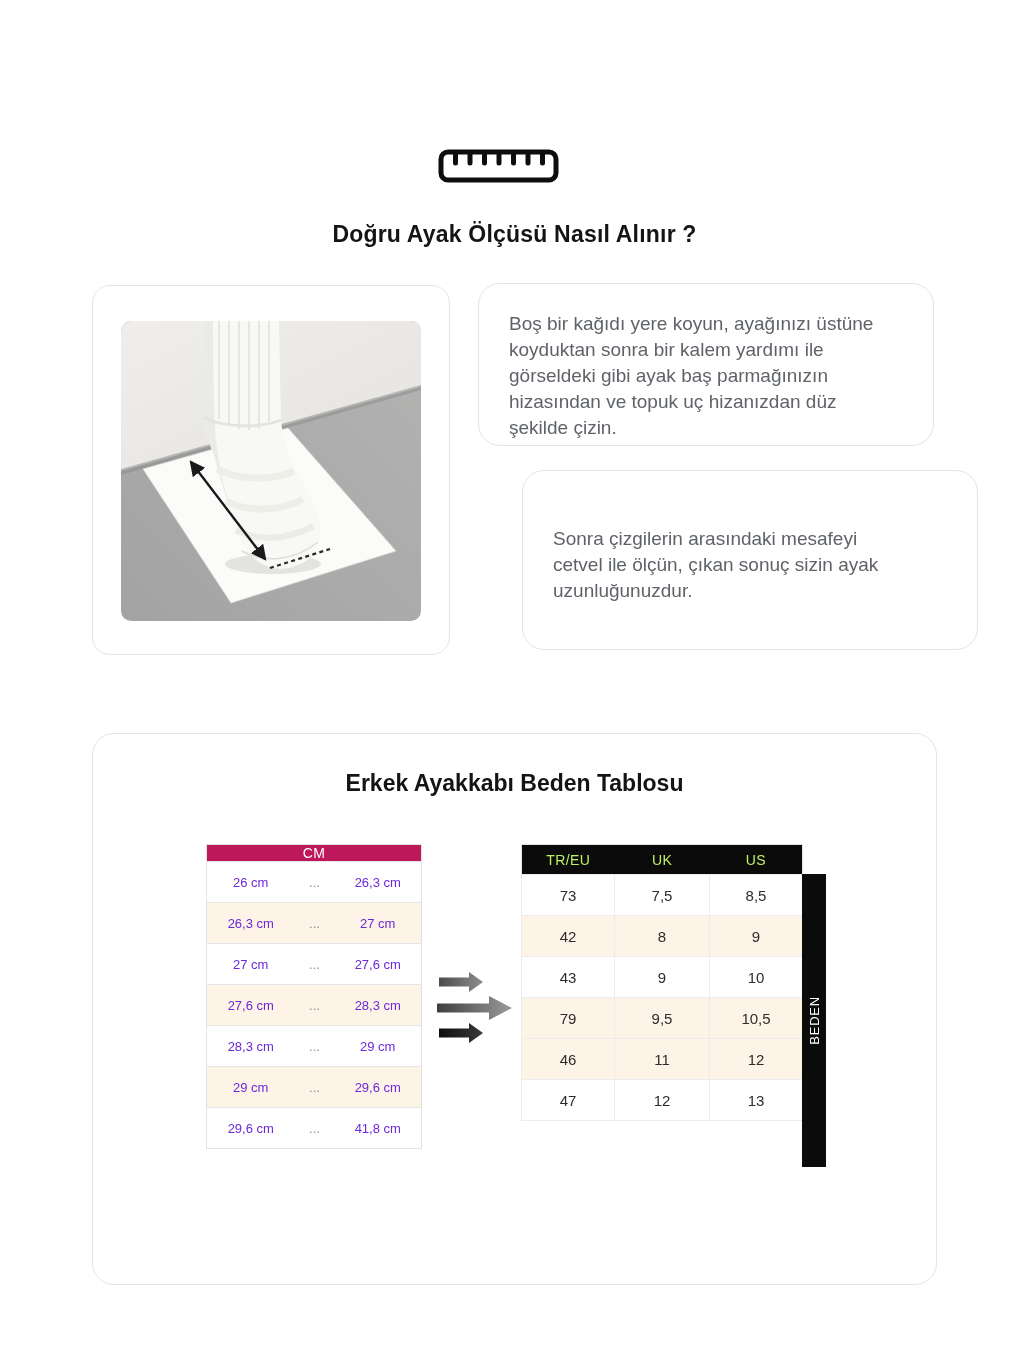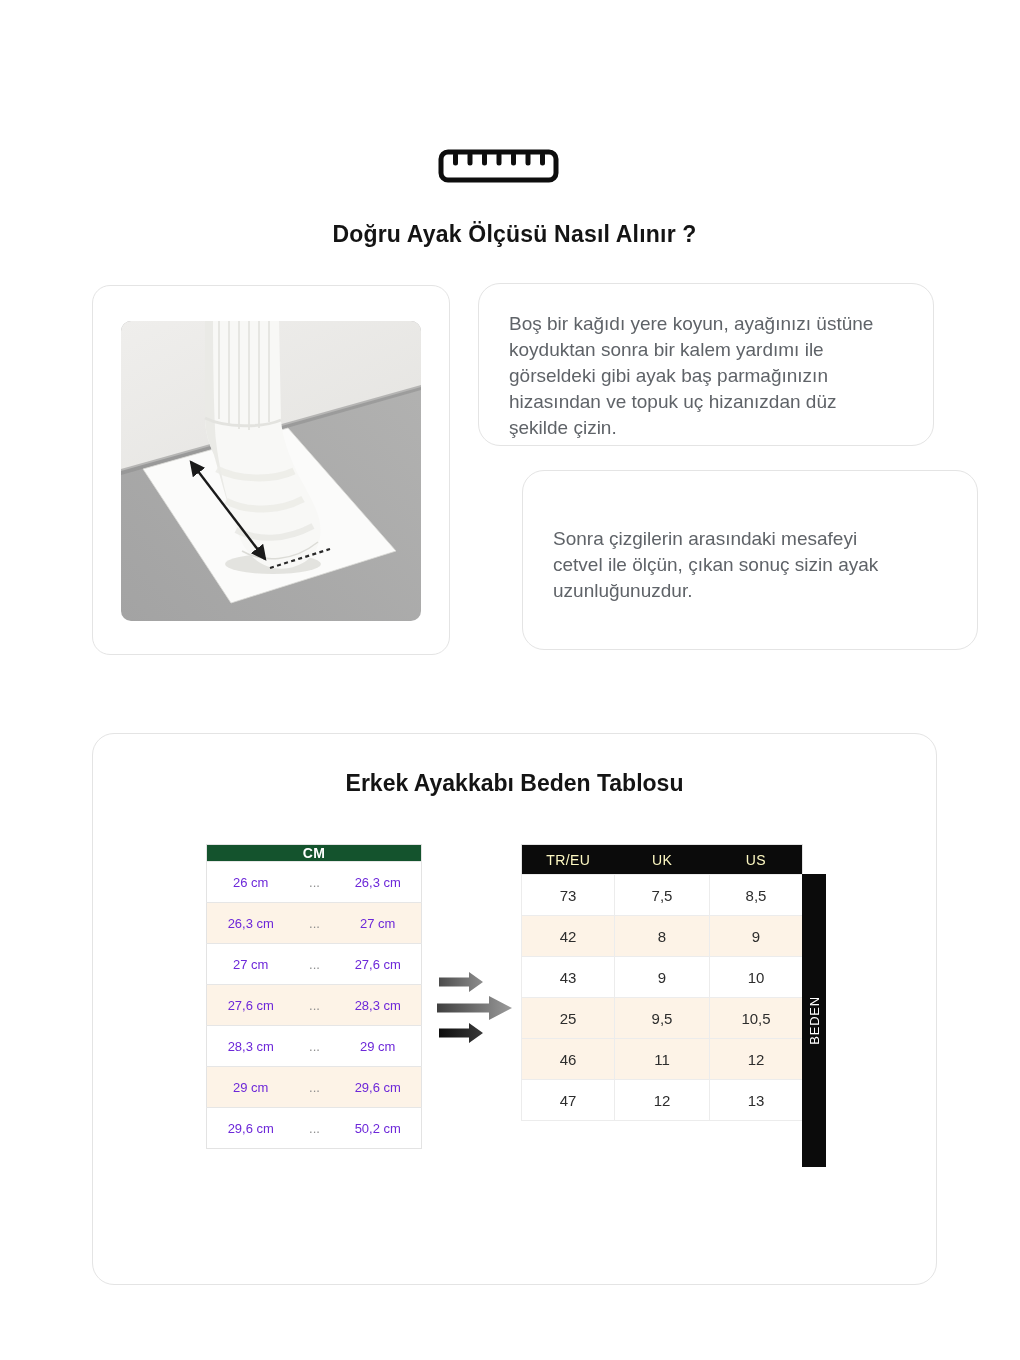--- a/index.html
+++ b/index.html
@@ -39,34 +39,34 @@
     position: absolute; top: 36px; left: 0; width: 100%;
     text-align: center; font-size: 23px; font-weight: 700; color: #141414;
   }
   table { border-collapse: collapse; table-layout: fixed; }
   td, th { height: 41px; text-align: center; vertical-align: middle; }
   .cm-table {
     position: absolute; left: 113px; top: 110px; width: 215px;
     border: 1px solid #e3e3e3;
   }
   .cm-table th {
-    background: #14532d; color: #ffffff; height: 14px;
-    font-size: 14px; font-weight: 700; letter-spacing: 0.4px;
+    background: #be185d; color: #ffffff; height: 14px;
+    font-size: 14px; font-weight: 400; letter-spacing: 0.4px;
   }
   .cm-table td {
     border-top: 1px solid #e6e6e6;
     font-size: 13px; color: #6d28d9;
   }
   .cm-table td.dots { color: #8f8f8f; font-size: 13px; }
   .size-table {
     position: absolute; left: 428px; top: 110px; width: 281px;
     border: 1px solid #e3e3e3;
   }
   .size-table th {
-    background: #0b0b0b; color: #fef9c3; height: 30px;
+    background: #0b0b0b; color: #bef264; height: 30px;
     font-size: 14px; font-weight: 500; letter-spacing: 0.4px;
   }
   .size-table td {
     border: 1px solid #ececec;
     font-size: 15px; color: #2d2d2d;
   }
   tr.alt td { background: #fdf3e7; }
   .beden-strip {
     position: absolute; left: 709px; top: 140px; width: 24px; height: 293px;
     background: #0b0b0b; display: flex; align-items: center; justify-content: center;
@@ -217,21 +217,21 @@
             <td>29 cm</td>
           </tr>
           <tr class="alt">
             <td>29 cm</td>
             <td class="dots">...</td>
             <td>29,6 cm</td>
           </tr>
           <tr>
             <td>29,6 cm</td>
             <td class="dots">...</td>
-            <td>50,2 cm</td>
+            <td>41,8 cm</td>
           </tr>
         </tbody>
     </table>
 
     <div class="arrows-wrap">
       <svg viewBox="0 0 76 74" width="76" height="74">
         <defs>
           <linearGradient id="ag1" x1="0" y1="0" x2="1" y2="0">
             <stop offset="0" stop-color="#4c4c4c"></stop>
               <stop offset="1" stop-color="#8e8e8e"></stop>
@@ -274,21 +274,21 @@
             <td>42</td>
             <td>8</td>
             <td>9</td>
           </tr>
           <tr>
             <td>43</td>
             <td>9</td>
             <td>10</td>
           </tr>
           <tr class="alt">
-            <td>25</td>
+            <td>79</td>
             <td>9,5</td>
             <td>10,5</td>
           </tr>
           <tr class="alt">
             <td>46</td>
             <td>11</td>
             <td>12</td>
           </tr>
           <tr>
             <td>47</td>

